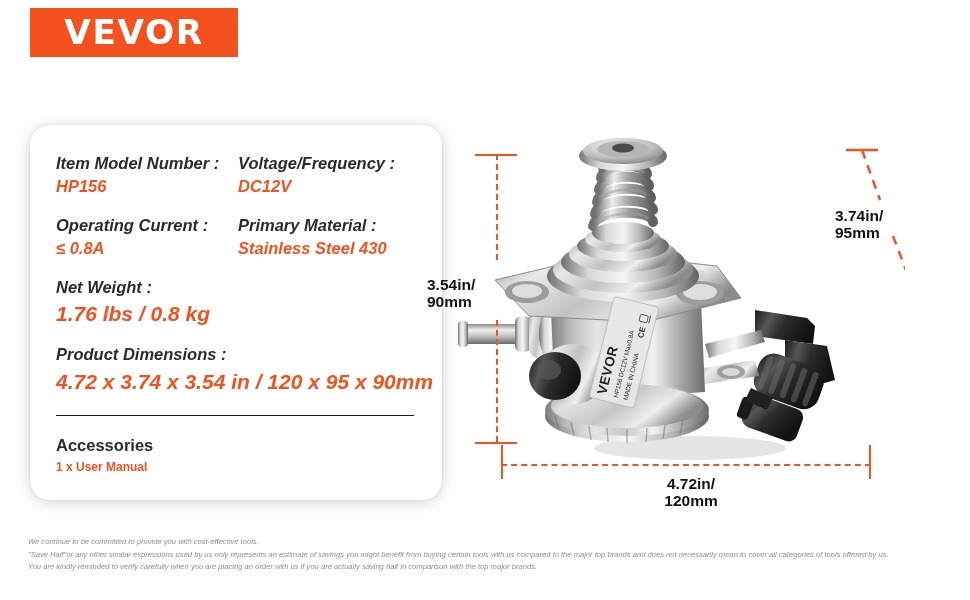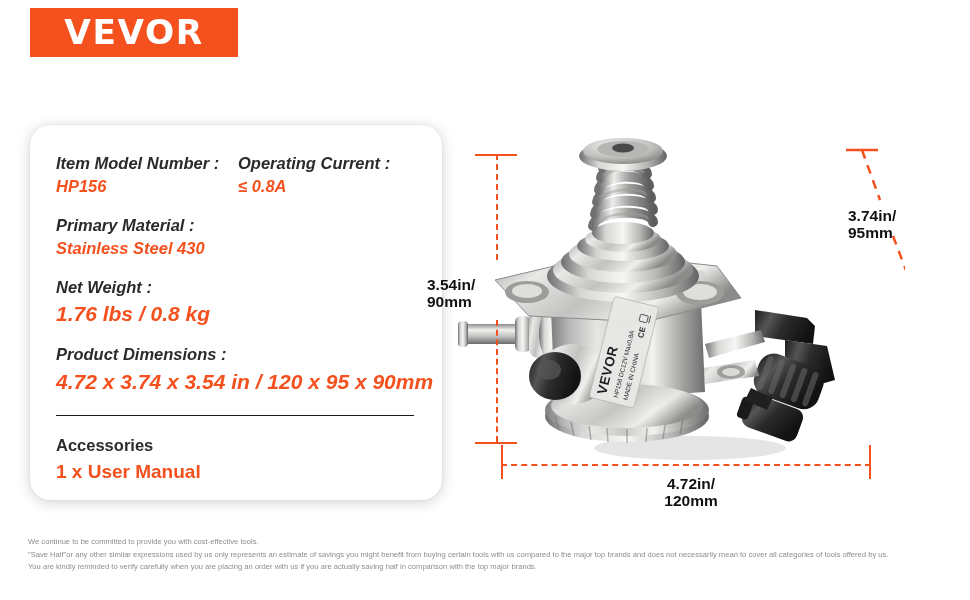--- a/index.html
+++ b/index.html
@@ -82,21 +82,21 @@
   #spec-divider {
     margin: 20px 2px 0 0;
     border: 0;
     border-top: 1.6px solid #1a1a1a;
   }
   #accessories-block {
     margin-top: 18px;
     line-height: 1.35;
   }
   #accessories-block .spec-label { font-size: 16.5px; }
-  #accessories-block .spec-value { font-size: 19px; margin-top: 3px; }
+  #accessories-block .spec-value { font-size: 12px; margin-top: 3px; }
 
   
   #product-area {
     position: absolute;
     left: 455px;
     top: 130px;
     width: 515px;
     height: 400px;
   }
 
@@ -136,39 +136,43 @@
   #disclaimer {
     position: absolute;
     left: 28px;
     top: 536px;
     width: 915px;
     color: #8d8d8d;
     font-size: 7.6px;
     line-height: 1.65;
     font-family: "Liberation Sans", sans-serif;
   }
-  #disclaimer div { white-space: nowrap; }
+  #disclaimer div { white-space: nowrap; font-style: italic; }
 </style>
 </head>
 <body>
 
 <div id="page">
 
   <div id="logo">
     <span class="logo-text">VEVOR</span>
   </div>
 
   <div id="spec-card">
     <div class="spec-grid">
 
       <div class="spec-block">
         <div class="spec-label">Item Model Number :</div>
         <div class="spec-value">HP156</div>
       </div>
 
+      <div class="spec-block">
+        <div class="spec-label">Voltage/Frequency :</div>
+        <div class="spec-value">DC12V</div>
+      </div>
 
       <div class="spec-block">
         <div class="spec-label">Operating Current :</div>
         <div class="spec-value">≤ 0.8A</div>
       </div>
 
       <div class="spec-block">
         <div class="spec-label">Primary Material :</div>
         <div class="spec-value">Stainless Steel 430</div>
       </div>
@@ -358,21 +362,21 @@
       <span>4.72in/</span><br>
       <span>120mm</span>
     </div>
 
     <svg width="140" height="200" style="position:absolute; left:375px; top:18px; overflow:visible;">
       <line x1="16" y1="2" x2="48" y2="2" stroke="#F4511E" stroke-width="2.5"></line>
       <line x1="32" y1="2" x2="50" y2="52" stroke="#F4511E" stroke-width="2.5" stroke-dasharray="9 7"></line>
       <line x1="63" y1="88" x2="85" y2="146" stroke="#F4511E" stroke-width="2.5" stroke-dasharray="9 7"></line>
       <line x1="78" y1="146" x2="110" y2="146" stroke="#F4511E" stroke-width="2.5"></line>
     </svg>
-    <div class="dim-label" style="left:393px; top:77px;">
+    <div class="dim-label" style="left:380px; top:77px;">
       <span>3.74in/</span><br>
       <span>95mm</span>
     </div>
   </div>
 
   <div id="disclaimer">
     <div>We continue to be committed to provide you with cost-effective tools.</div>
     <div>"Save Half"or any other similar expressions used by us only represents an estimate of savings you might benefit from buying certain tools with us compared to the major top brands and does not necessarily mean to cover all categories of tools offered by us.</div>
     <div>You are kindly reminded to verify carefully when you are placing an order with us if you are actually saving half in comparison with the top major brands.</div>
   </div>

